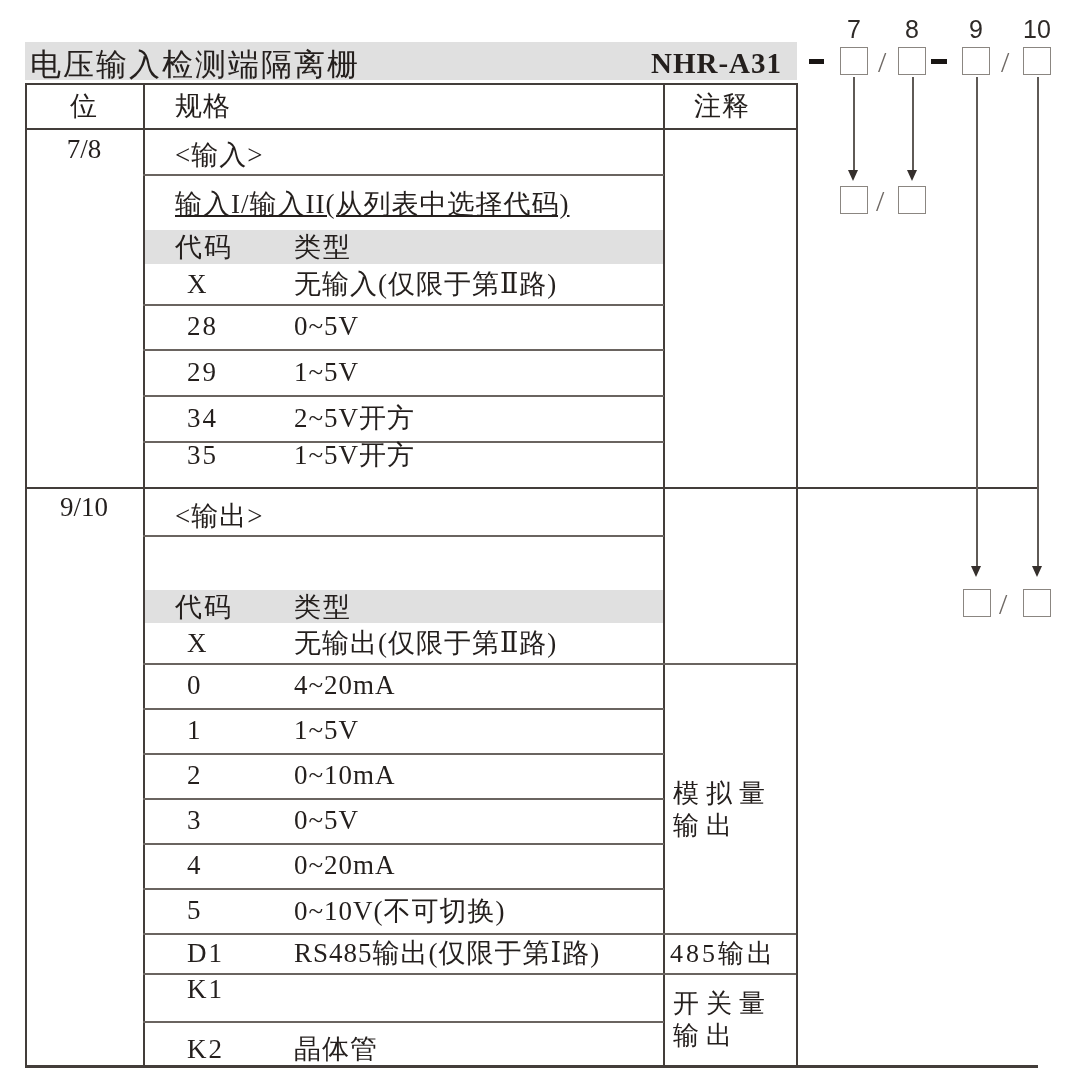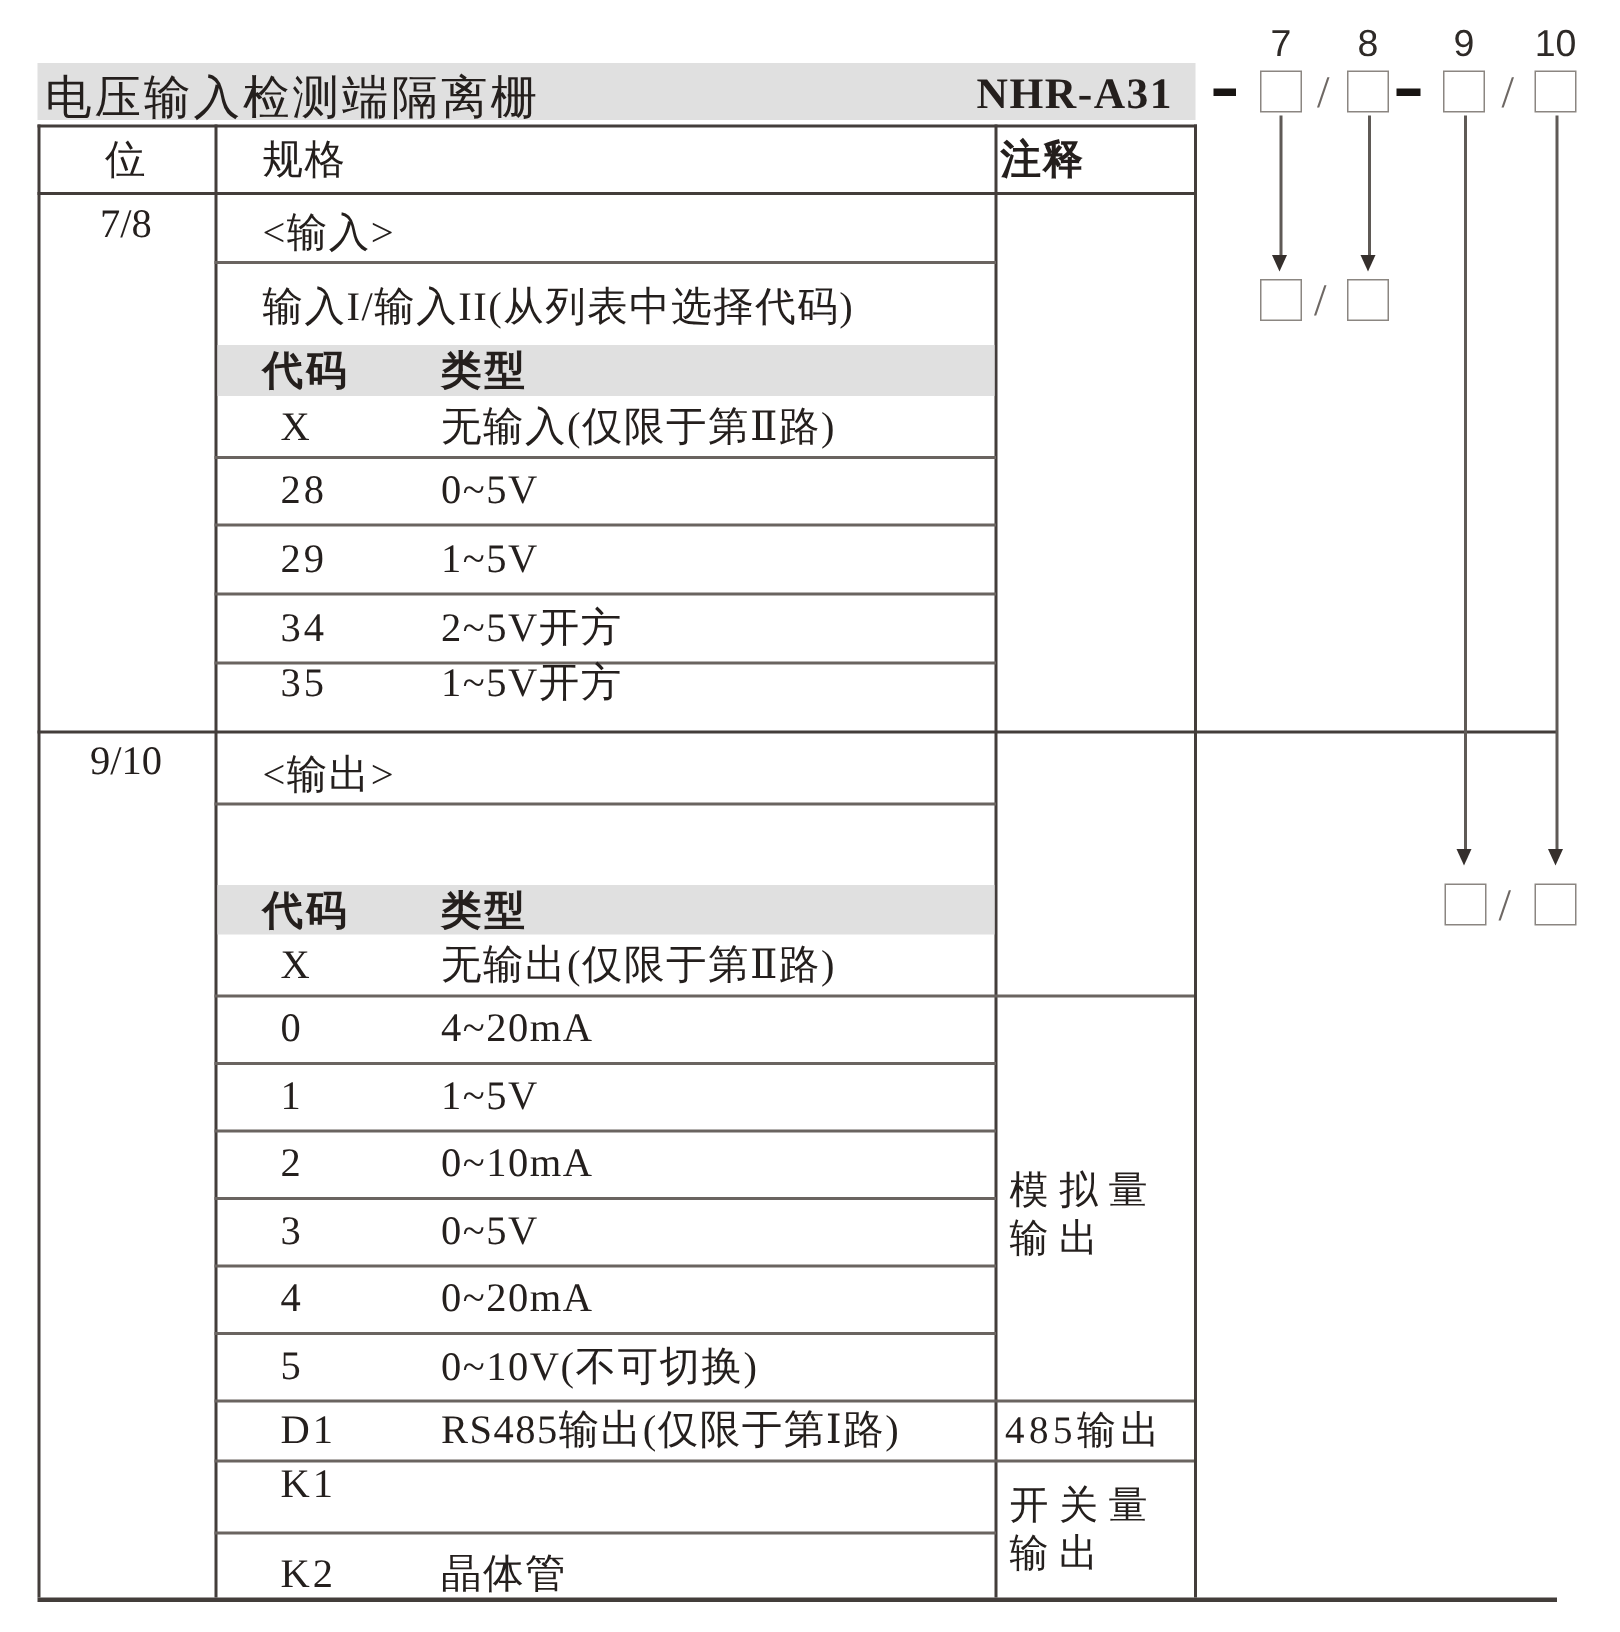--- a/index.html
+++ b/index.html
@@ -18,21 +18,21 @@
 
   
   .colhead{position:absolute;top:88px;font-size:27px;letter-spacing:1px;}
   .pos-label{position:absolute;left:25px;width:118px;text-align:center;font-size:27px;}
   .spec-row{position:absolute;left:143px;width:521px;display:flex;align-items:center;
             font-size:27px;letter-spacing:1px;white-space:nowrap;}
   .spec-row .code{padding-left:44px;width:107px;box-sizing:content-box;flex:0 0 auto;letter-spacing:2px;}
   .spec-row .type{flex:1 1 auto;}
   .group-row{position:absolute;left:175px;font-size:27px;letter-spacing:1px;white-space:nowrap;}
   .codehead-row{position:absolute;left:143px;width:521px;display:flex;align-items:center;
-                font-weight:bold;font-size:27px;letter-spacing:2px;}
+                font-weight:normal;font-size:27px;letter-spacing:2px;}
   .codehead-row .ch{padding-left:32px;width:119px;flex:0 0 auto;}
   .note-cell{position:absolute;left:673px;font-size:26px;letter-spacing:7px;line-height:32px;white-space:nowrap;}
   .note-cell.comm{letter-spacing:3px;}
 
   
   .digit{position:absolute;top:15px;width:46px;text-align:center;
          font-family:"Liberation Sans","DejaVu Sans",sans-serif;font-size:25px;color:#2e2a27;}
   .obox{position:absolute;width:26px;height:26px;border:1.5px solid #8b8681;background:#ffffff;}
   .dash{position:absolute;top:59px;height:5px;background:#191513;}
   .slash{position:absolute;font-size:30px;color:#6e6864;font-family:"Liberation Serif","DejaVu Serif",serif;}
@@ -74,25 +74,25 @@
 
   <div class="hline minor" style="left:143px;top:663px;width:653px;"></div>
   <div class="hline minor" style="left:143px;top:933px;width:653px;"></div>
   <div class="hline minor" style="left:143px;top:973px;width:653px;"></div>
 
   <div class="graybar" style="left:145px;top:230px;width:518px;height:34px;"></div>
   <div class="graybar" style="left:145px;top:590px;width:518px;height:33px;"></div>
 
   <div class="colhead" style="left:25px;width:118px;text-align:center;">位</div>
   <div class="colhead" style="left:175px;">规格</div>
-  <div class="colhead" style="left:667px;font-weight:bold;">注释</div>
+  <div class="colhead" style="left:694px;">注释</div>
 
   <div class="pos-label" style="top:134px;">7/8</div>
   <div class="group-row" style="top:137px;">&lt;输入&gt;</div>
-  <div class="group-row" style="top:186px;">输入I/输入II(从列表中选择代码)</div>
+  <div class="group-row" style="top:186px;text-decoration:underline;">输入I/输入II(从列表中选择代码)</div>
 
   <div class="codehead-row" style="top:230px;height:34px;">
     <span class="ch">代码</span>
     <span>类型</span>
   </div>
 
   <div class="spec-row" style="top:264px;height:40px;">
     <span class="code">X</span>
     <span class="type">无输入(仅限于第Ⅱ路)</span>
   </div>

